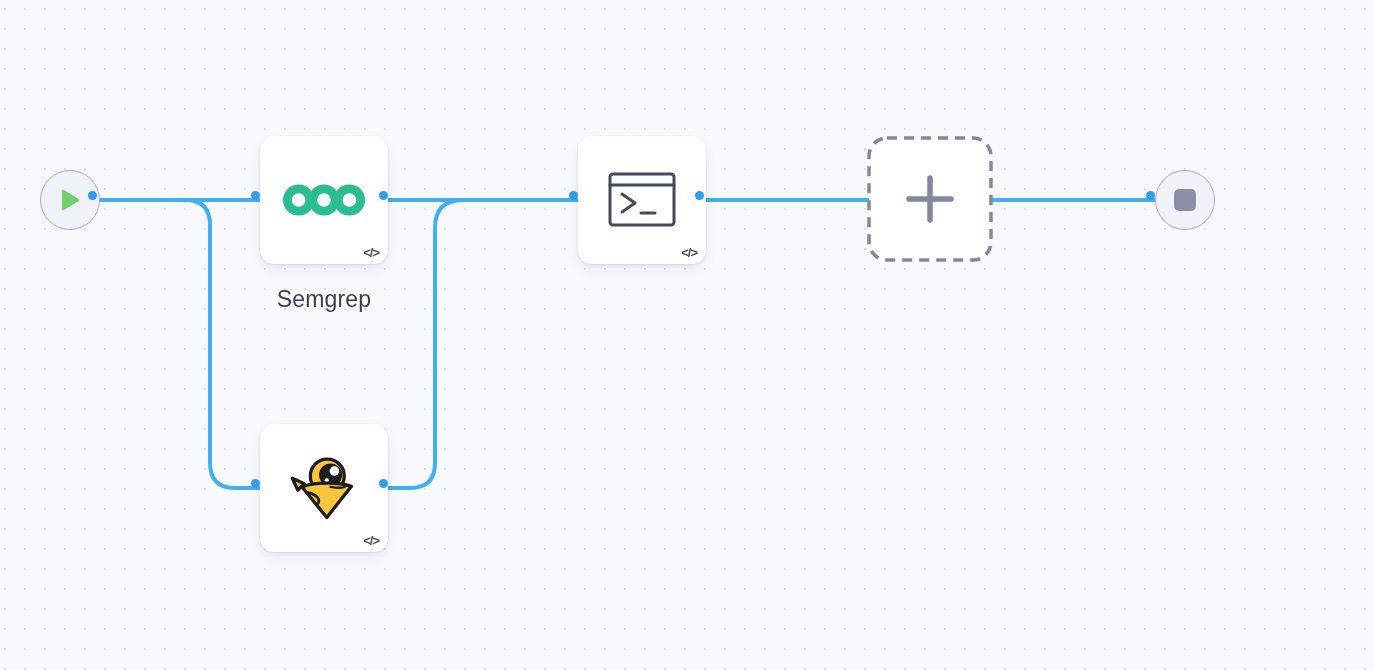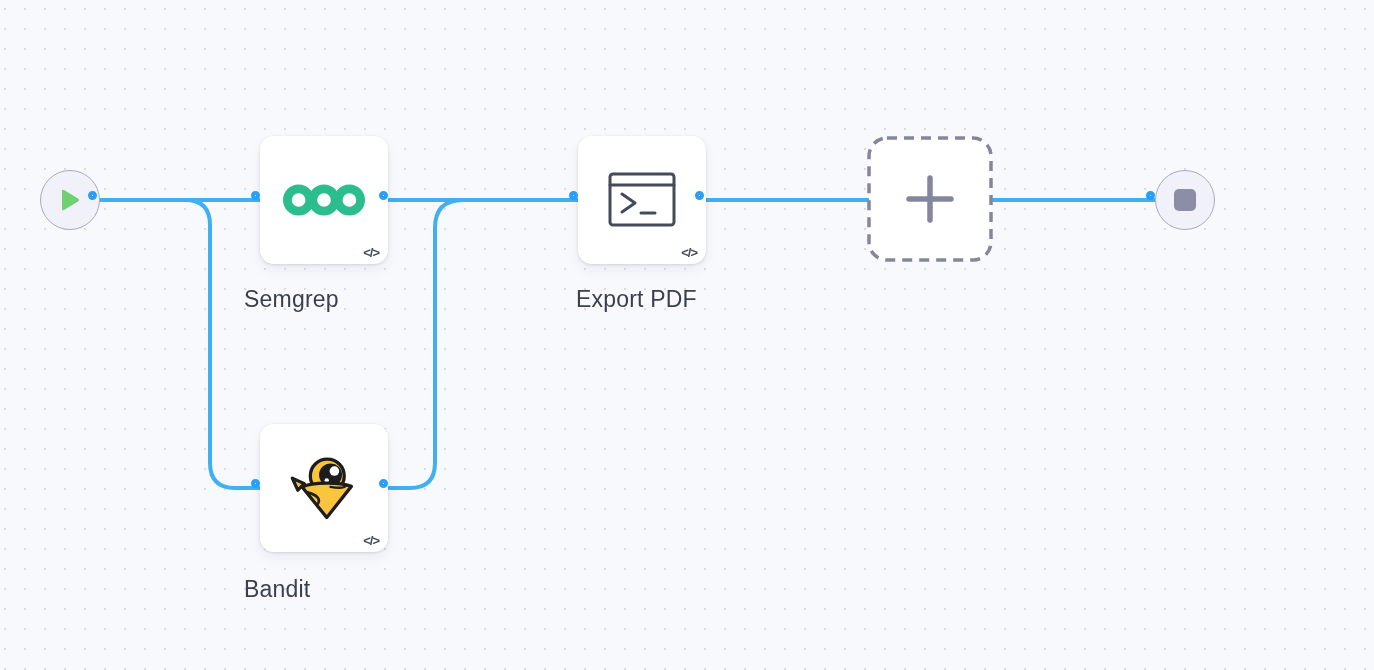--- a/index.html
+++ b/index.html
@@ -37,21 +37,21 @@
     display:flex;align-items:center;justify-content:center;z-index:4;
   }
   .badge{
     position:absolute;right:9px;bottom:5px;font-size:13px;font-weight:bold;
     color:var(--icon-slate,#444a59);letter-spacing:-1px;line-height:1;
   }
   .add-step{
     position:absolute;left:867px;top:136px;width:126px;height:126px;z-index:4;
   }
   .node-label{
-    position:absolute;width:160px;text-align:left;font-size:23px;
+    position:absolute;width:160px;text-align:center;font-size:23px;
     color:var(--label-color,#3b404e);z-index:3;letter-spacing:.2px;
   }
   .stop-square{width:22px;height:22px;border-radius:5px;background:var(--stop-gray,#8b8ea6);}
   .semgrep-ring{fill:none;stroke:var(--semgrep-green,#2cbd8e);stroke-width:9;}
   .term{fill:none;stroke:var(--icon-slate,#444a59);stroke-width:3;stroke-linecap:round;stroke-linejoin:round;}
   .plusline{stroke:var(--add-step-gray,#83869c);stroke-width:5.5;stroke-linecap:round;}
   .dashrect{fill:#fff;stroke:var(--add-step-gray,#83869c);stroke-width:3.5;stroke-dasharray:10 7;}
   .bandit-fill{fill:var(--bandit-yellow,#f9c53d);stroke:var(--bandit-outline,#1d1d1f);stroke-width:3;stroke-linejoin:round;}
 </style>
 </head>
@@ -89,32 +89,30 @@
       <circle class="bandit-fill" cx="35" cy="21" r="15.5"></circle>
       <circle cx="38" cy="20" r="10.5" fill="var(--bandit-outline,#1d1d1f)"></circle>
       <circle cx="41.5" cy="16.5" r="4.4" fill="#fff"></circle>
       <circle cx="34.5" cy="25" r="2" fill="#fff"></circle>
       <path class="bandit-fill" d="M12 31 C 22 26.5 46 26.5 57 30.5 L 34.5 59 Z"></path>
       <path d="M17 36 Q 31 40 26 47" fill="none" stroke="var(--bandit-outline,#1d1d1f)" stroke-width="2.4" stroke-linecap="round"></path>
       <path d="M38 31 Q 50 33 52 30" fill="none" stroke="var(--bandit-outline,#1d1d1f)" stroke-width="2.2" stroke-linecap="round"></path>
     </svg>
     <span class="badge">&lt;/&gt;</span>
   </div>
-  <div class="node-label" style="left:244px;top:576px;">Bandit</div>
 
   <div class="card" style="left:578px;top:136px;">
     <svg width="68" height="56" viewBox="0 0 68 56">
       <rect class="term" x="2" y="2" width="64" height="51" rx="3"></rect>
       <line class="term" x1="2" y1="13" x2="66" y2="13"></line>
       <polyline class="term" points="14,22 27,31 14,40"></polyline>
       <line class="term" x1="33" y1="41" x2="47" y2="41"></line>
     </svg>
     <span class="badge">&lt;/&gt;</span>
   </div>
-  <div class="node-label" style="left:576px;top:286px;">Export PDF</div>
 
   <div class="add-step">
     <svg width="126" height="126" viewBox="0 0 126 126">
       <rect class="dashrect" x="2" y="2" width="122" height="122" rx="18"></rect>
       <g>
         <line class="plusline" x1="42" y1="63" x2="84" y2="63"></line>
         <line class="plusline" x1="63" y1="42" x2="63" y2="84"></line>
       </g>
     </svg>
   </div>

